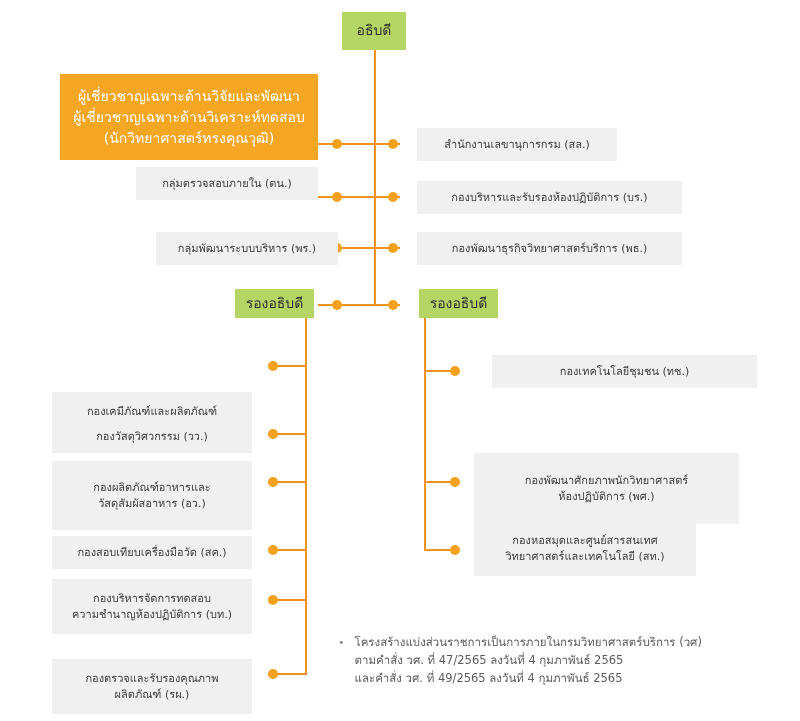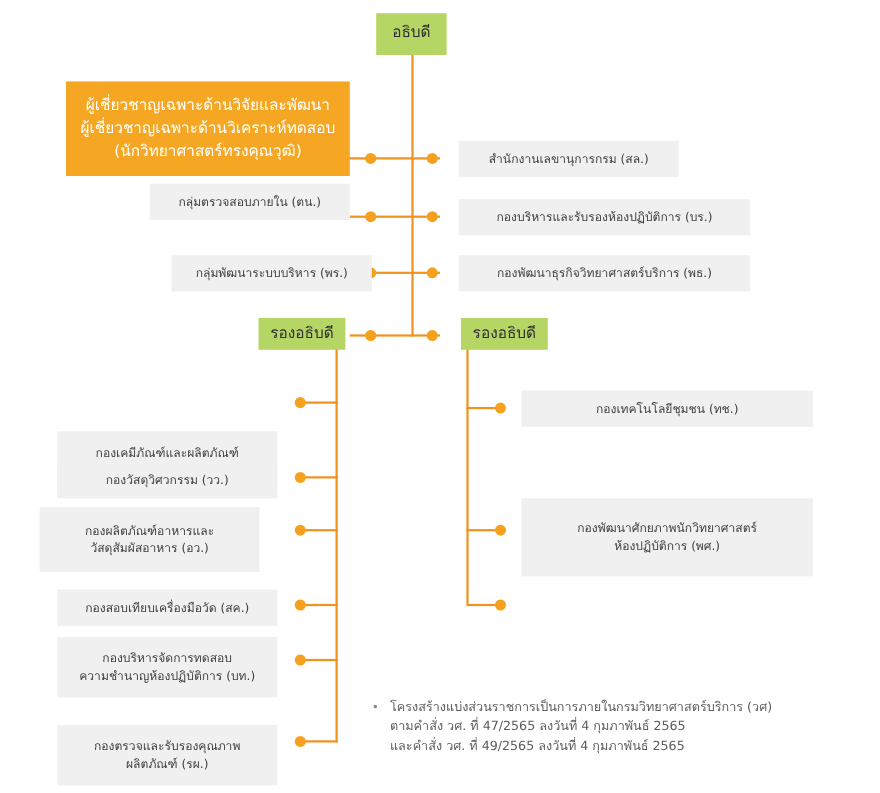--- a/index.html
+++ b/index.html
@@ -125,36 +125,38 @@
 
   <div class="node green" style="left:235px;top:289px;width:79px;height:29px;">รองอธิบดี</div>
 
   <div class="node green" style="left:419px;top:289px;width:79px;height:29px;">รองอธิบดี</div>
 
   <div class="node grey" style="left:52px;top:352px;width:200px;height:55px;margin-top:40px;">กองเคมีภัณฑ์และผลิตภัณฑ์
 อุปโภค  (คอ.)</div>
 
   <div class="node grey" style="left:52px;top:420px;width:200px;height:33px;">กองวัสดุวิศวกรรม  (วว.)</div>
 
-  <div class="node grey" style="left:36px;top:461px;width:200px;height:59px;">กองผลิตภัณฑ์อาหารและ
+  <div class="node grey" style="left:52px;top:461px;width:200px;height:69px;">กองผลิตภัณฑ์อาหารและ
 วัสดุสัมผัสอาหาร  (อว.)</div>
 
   <div class="node grey" style="left:52px;top:536px;width:200px;height:33px;">กองสอบเทียบเครื่องมือวัด  (สค.)</div>
 
   <div class="node grey" style="left:52px;top:579px;width:200px;height:55px;">กองบริหารจัดการทดสอบ
 ความชำนาญห้องปฏิบัติการ  (บท.)</div>
 
   <div class="node grey" style="left:52px;top:659px;width:200px;height:55px;">กองตรวจและรับรองคุณภาพ
 ผลิตภัณฑ์  (รผ.)</div>
 
-  <div class="node grey" style="left:474px;top:355px;width:265px;height:33px;">กองเทคโนโลยีชุมชน  (ทช.)</div>
+  <div class="node grey" style="left:492px;top:355px;width:265px;height:33px;">กองเทคโนโลยีชุมชน  (ทช.)</div>
 
   <div class="node grey" style="left:474px;top:453px;width:265px;height:71px;">กองพัฒนาศักยภาพนักวิทยาศาสตร์
 ห้องปฏิบัติการ  (พศ.)</div>
 
+  <div class="node grey" style="left:474px;top:521px;width:222px;height:55px;">กองหอสมุดและศูนย์สารสนเทศ
+วิทยาศาสตร์และเทคโนโลยี  (สท.)</div>
 
   <div class="footnote">
     <span class="bullet">•</span>
     <span class="ftext">โครงสร้างแบ่งส่วนราชการเป็นการภายในกรมวิทยาศาสตร์บริการ (วศ)
 ตามคำสั่ง วศ. ที่ 47/2565 ลงวันที่ 4 กุมภาพันธ์ 2565
 และคำสั่ง วศ. ที่ 49/2565 ลงวันที่ 4 กุมภาพันธ์ 2565</span>
   </div>
 
 </div>
 

